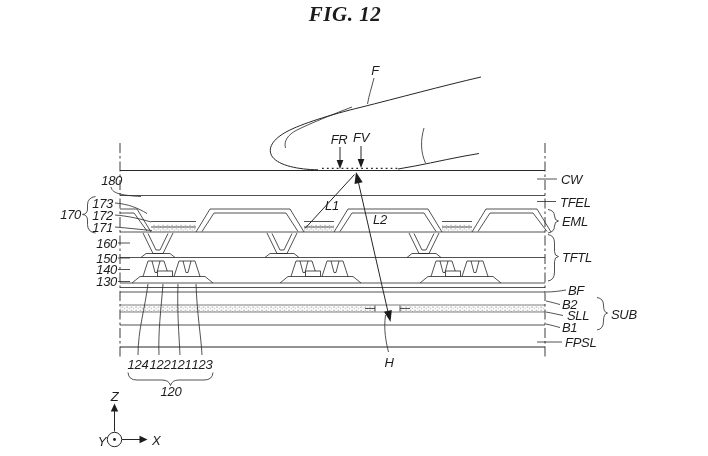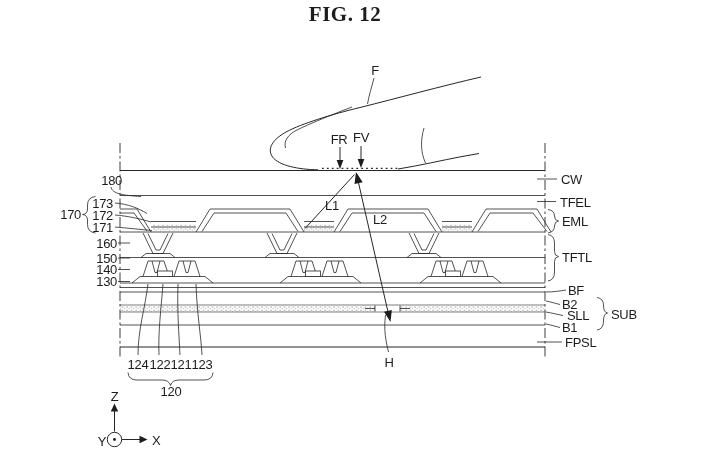--- a/index.html
+++ b/index.html
@@ -1,16 +1,16 @@
 <!DOCTYPE html>
 <html><head>
 <meta charset="utf-8">
 <style>
   html,body{margin:0;padding:0;background:#fff;}
-  .page{position:relative;width:708px;height:456px;background:#ffffff;overflow:hidden;}
+  .page{position:relative;width:708px;height:456px;background:#ffffff;overflow:hidden;font-style:italic;}
   svg{position:absolute;left:0;top:0;}
   svg text{font-family:"Liberation Sans","DejaVu Sans",sans-serif;font-size:13px;fill:#1c1c1c;letter-spacing:-0.3px;}
   svg text.title{font-family:"Liberation Serif","DejaVu Serif",serif;font-size:21px;font-weight:bold;letter-spacing:0.5px;}
   .ln{stroke:#262626;fill:none;}
   .thin{stroke-width:0.8;}
   .med{stroke-width:1;}
   .dashdot{stroke-dasharray:10 3 2.5 3;stroke-width:0.9;}
   .arrow{fill:#1c1c1c;stroke:none;}
   .whitefill{fill:#ffffff;}
 </style>

